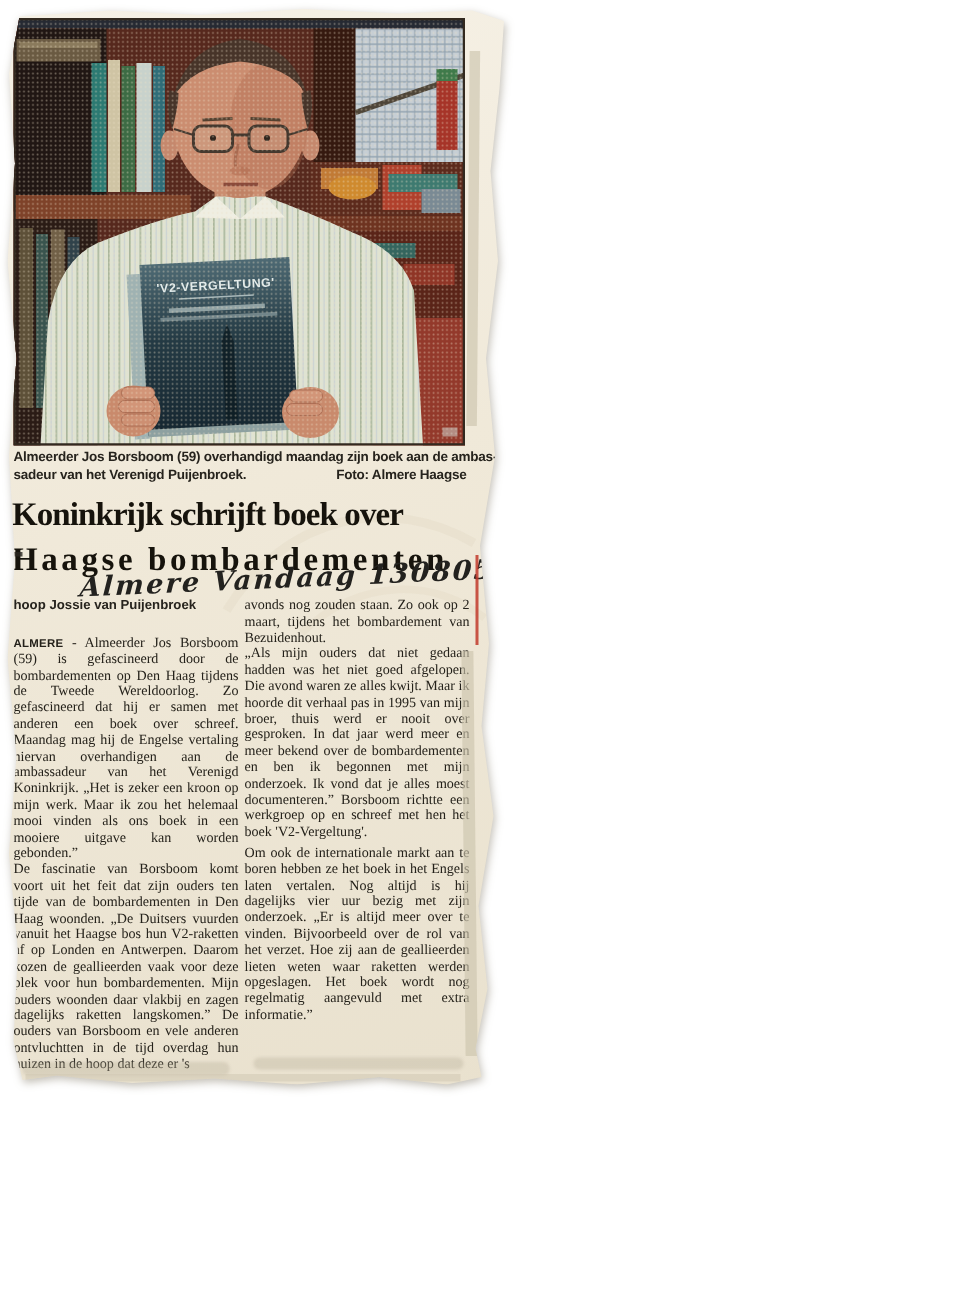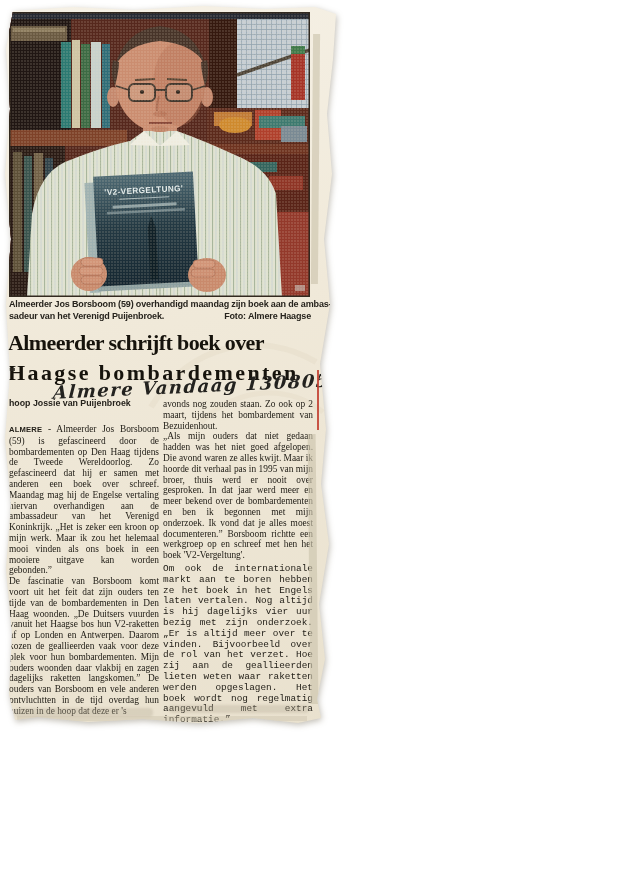--- a/index.html
+++ b/index.html
@@ -48,21 +48,21 @@
     font-size:8.8px;color:#26231d;white-space:nowrap;
   }
   .col{
     position:absolute;width:150px;color:#24211a;
     font-family:"Liberation Serif", serif;font-size:9.4px;line-height:10.8px;
     text-align:justify;
   }
   .col-left{left:6px;top:420px;}
   .col-right{left:160px;top:395px;}
   .col p{margin:0;}
-  .col p.gap{margin-top:3px;font-family:Liberation Mono, monospace;}
+  .col p.gap{margin-top:3px;}
   .col p.gap2{margin-top:5px;}
   .dateline{font-family:"Liberation Sans", sans-serif;font-weight:bold;font-size:7.6px;letter-spacing:.2px;}
   .red-mark{position:absolute;background:#c13a2c;opacity:.85;}
   .rm-right{left:314px;top:366px;width:2px;height:60px;}
   .rm-left{left:0;top:303px;width:3px;height:27px;}
   .pencil-dash{position:absolute;left:0;top:364px;width:12px;height:2.5px;background:#2c2822;opacity:.8;}
   .ghost{position:absolute;left:128px;top:318px;opacity:.55;}
   .smudge{position:absolute;background:#b7ae99;opacity:.35;filter:blur(1px);border-radius:4px;}
   .sm1{left:12px;top:704px;width:138px;height:9px;}
   .sm2{left:166px;top:701px;width:140px;height:8px;}
@@ -196,21 +196,21 @@
         <path d="M70,100 C110,62 160,64 192,90" stroke="#ddd3bd" stroke-width="5" fill="none" opacity="0.45"></path>
       </svg>
 
       <div class="caption">
         <div class="cap-line">Almeerder Jos Borsboom (59) overhandigd maandag zijn boek aan de ambas-</div>
         <div class="cap-line">sadeur van het Verenigd Puijenbroek.</div>
         <div class="credit">Foto: Almere Haagse</div>
       </div>
 
       <h1 class="headline" style="margin:0;font-weight:bold;">
-        <span class="hl1" style="display:block;">Almeerder schrijft boek over</span>
+        <span class="hl1" style="display:block;">Koninkrijk schrijft boek over</span>
         <span class="hl2" style="display:block;">Haagse bombardementen</span>
       </h1>
 
       <div class="handwriting">Almere Vandaag 130805</div>
 
       <div class="byline">hoop Jossie van Puijenbroek</div>
 
       <div class="col col-left">
         <p><span class="dateline">ALMERE</span><span> - Almeerder Jos Borsboom (59) is gefascineerd door de bombardementen op Den Haag tijdens de Tweede Wereldoorlog. Zo gefascineerd dat hij er samen met anderen een boek over schreef. Maandag mag hij de Engelse vertaling hiervan overhandigen aan de ambassadeur van het Verenigd Koninkrijk. „Het is zeker een kroon op mijn werk. Maar ik zou het helemaal mooi vinden als ons boek in een mooiere uitgave kan worden gebonden.”</span></p>
         <p>De fascinatie van Borsboom komt voort uit het feit dat zijn ouders ten tijde van de bombardementen in Den Haag woonden. „De Duitsers vuurden vanuit het Haagse bos hun V2-raketten af op Londen en Antwerpen. Daarom kozen de geallieerden vaak voor deze plek voor hun bombardementen. Mijn ouders woonden daar vlakbij en zagen dagelijks raketten langskomen.” De ouders van Borsboom en vele anderen ontvluchtten in de tijd overdag hun huizen in de hoop dat deze er 's</p>

